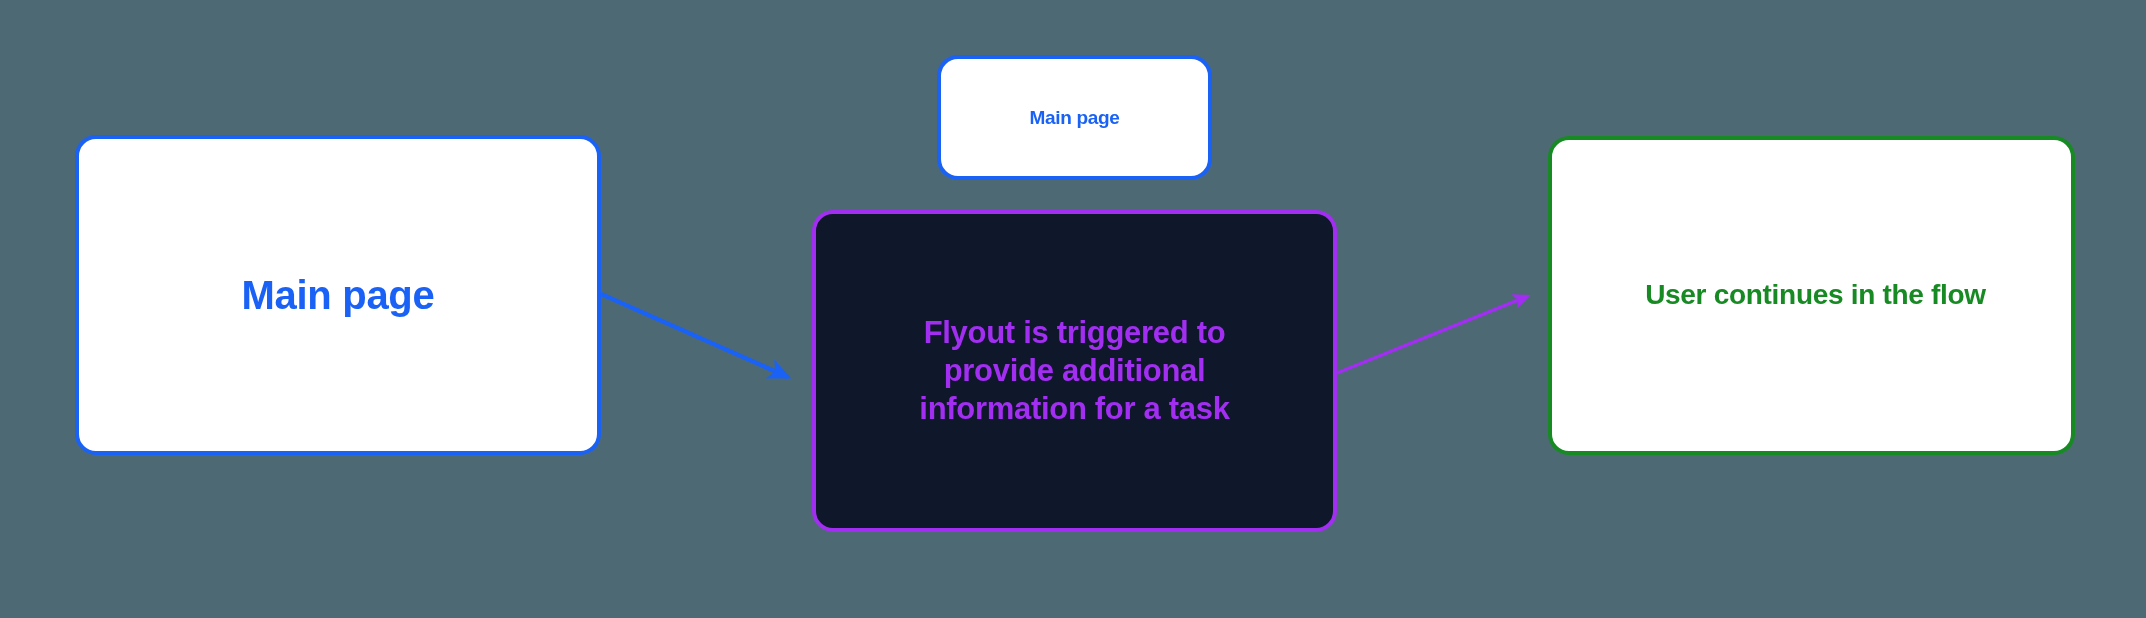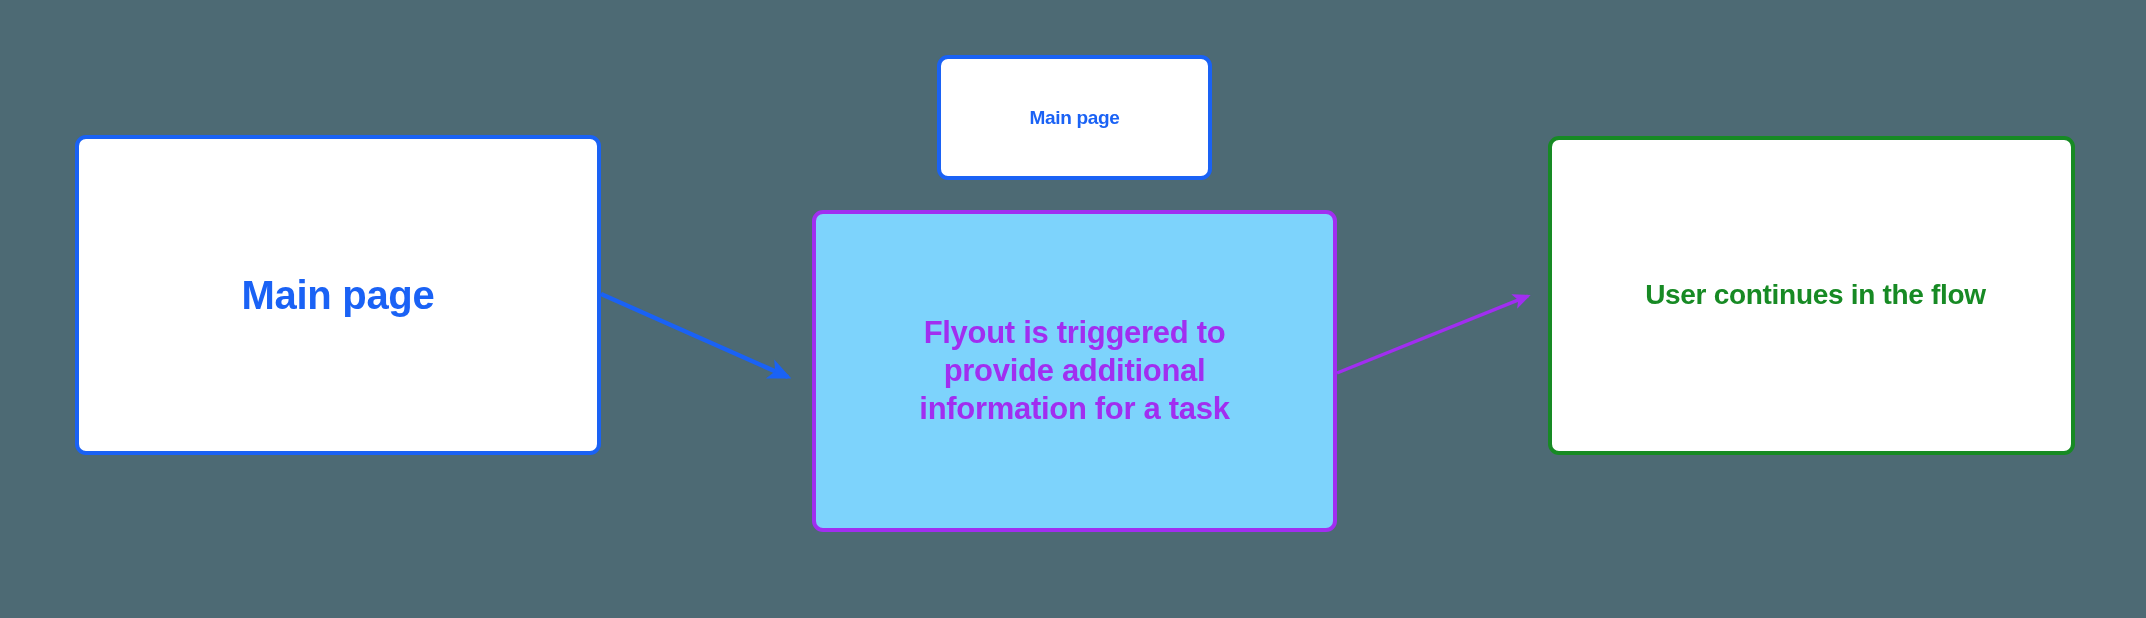--- a/index.html
+++ b/index.html
@@ -12,21 +12,21 @@
     width: 2146px;
     height: 618px;
     background: var(--bg, #4d6a74);
     overflow: hidden;
     font-family: "Liberation Sans", "DejaVu Sans", sans-serif;
   }
   .node {
     position: absolute;
     background: #ffffff;
     border-style: solid;
-    border-radius: 11px;
+    border-radius: 21px;
     box-sizing: border-box;
     display: flex;
     align-items: center;
     justify-content: center;
     text-align: center;
   }
   .node-label {
     font-weight: bold;
     letter-spacing: -0.3px;
     line-height: 1.22;
@@ -114,21 +114,21 @@
   </svg>
 
   <div class="node" id="node-main-page-left" style="left: 75px; top: 135px; width: 526px; height: 320px; border-color: rgb(26, 98, 245); background: rgb(255, 255, 255);">
     <span class="node-label" style="color: rgb(26, 98, 245);">Main page</span>
   </div>
 
   <div class="node" id="node-main-page-top" style="left: 937px; top: 55px; width: 275px; height: 125px; border-color: rgb(26, 98, 245); background: rgb(255, 255, 255);">
     <span class="node-label" style="color: rgb(26, 98, 245);">Main page</span>
   </div>
 
-  <div class="node" id="node-flyout" style="left: 812px; top: 210px; width: 525px; height: 322px; border-color: rgb(161, 46, 240); background: #7dd3fc;">
+  <div class="node" id="node-flyout" style="left: 812px; top: 210px; width: 525px; height: 322px; border-color: rgb(161, 46, 240); background: #0f172a;">
     <span class="node-label" style="color: rgb(161, 46, 240);">Flyout is triggered to
 provide additional
 information for a task</span>
   </div>
 
   <div class="node" id="node-user-continues" style="left: 1548px; top: 136px; width: 527px; height: 319px; border-color: rgb(23, 138, 36); background: rgb(255, 255, 255);">
     <span class="node-label" style="color: rgb(23, 138, 36);">User continues in the flow</span>
   </div>
 
 </div>

